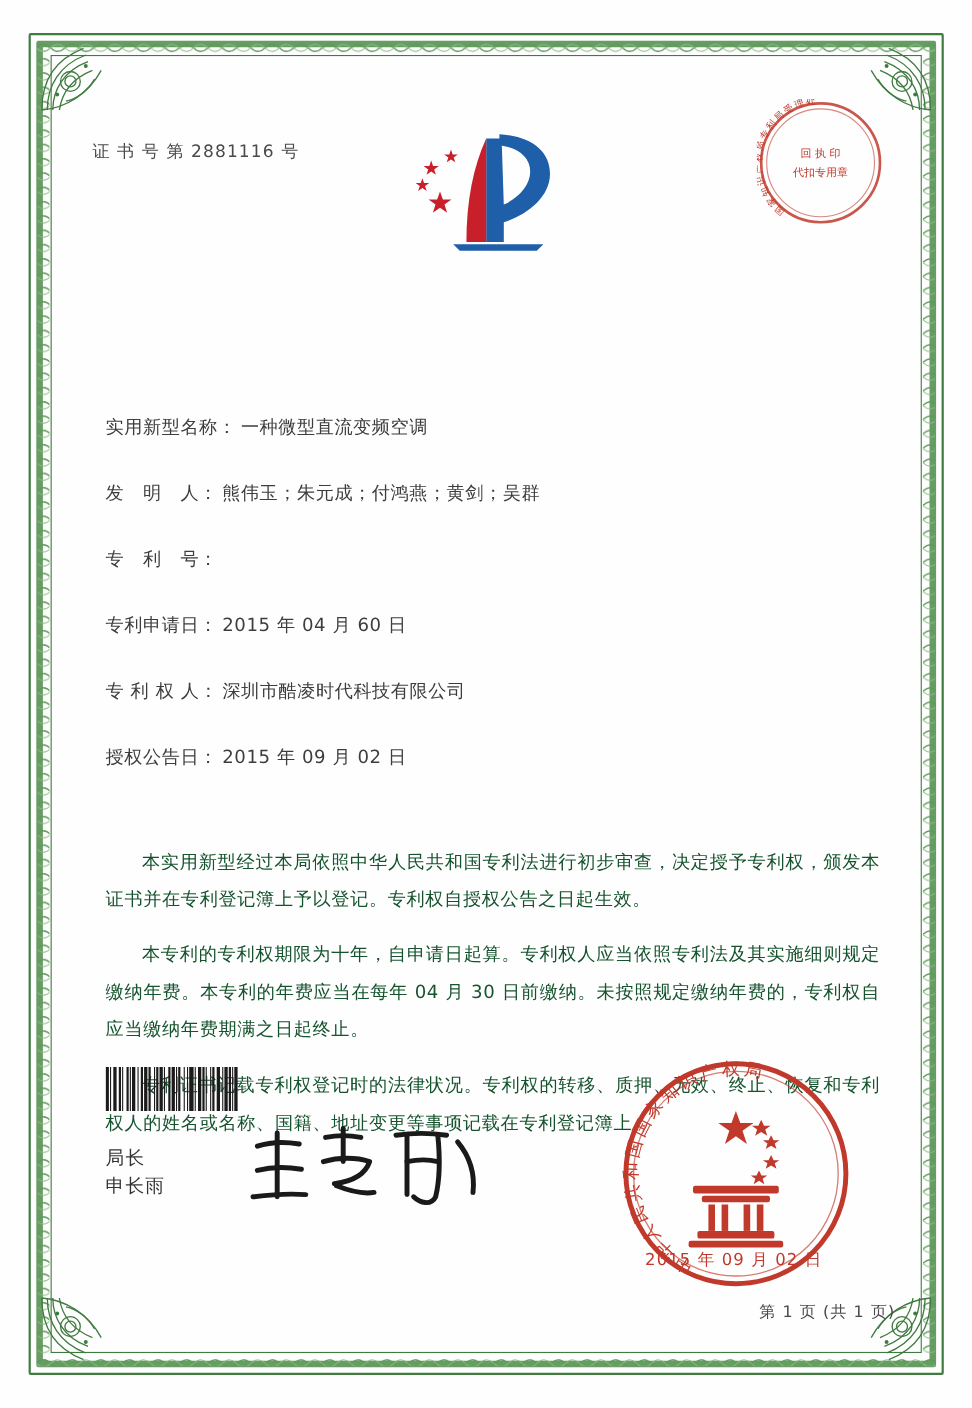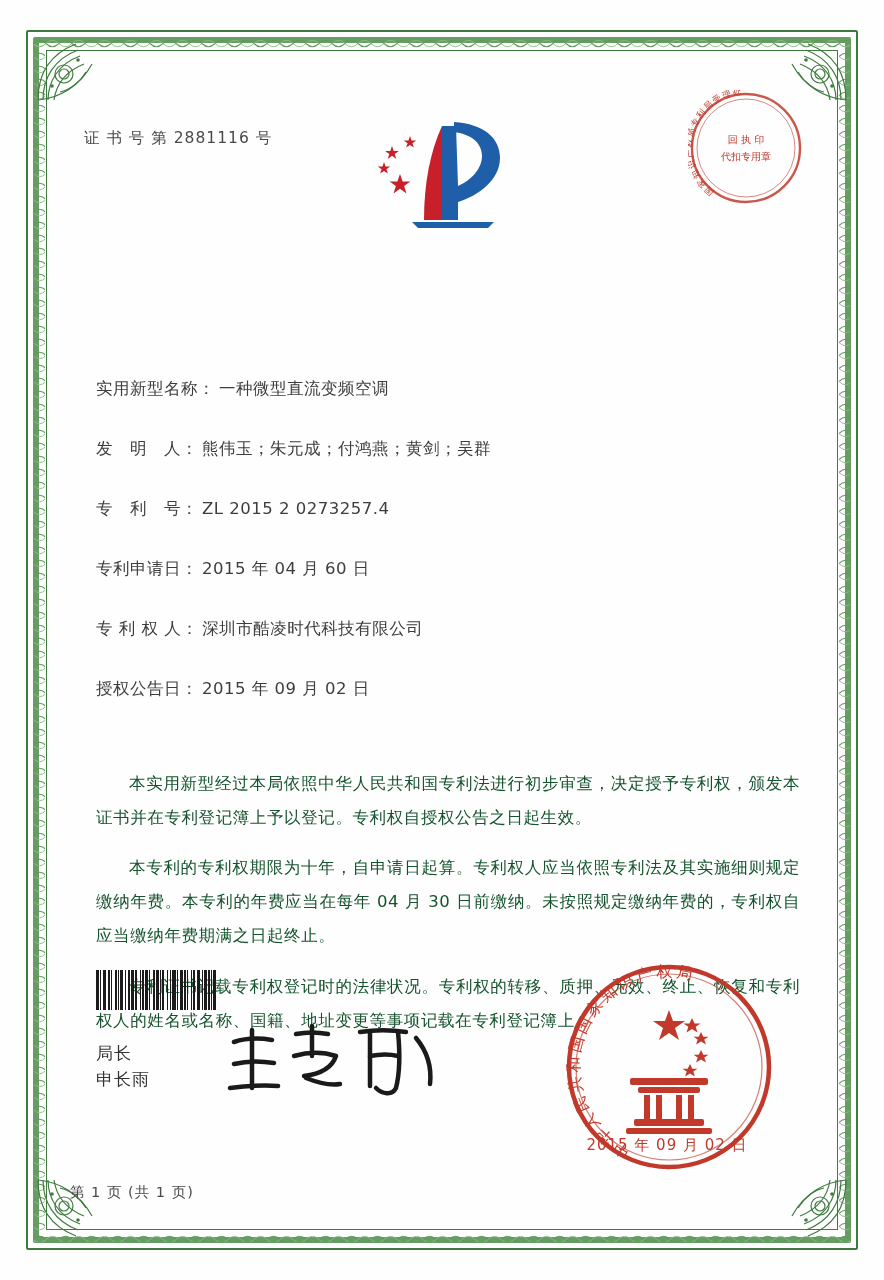--- a/index.html
+++ b/index.html
@@ -195,21 +195,21 @@
     text-align: center;
     font-size: 15px;
     color: #c0392b;
     letter-spacing: 1px;
   }
 
   .page-footer {
     position: absolute;
     bottom: 6px;
     left: 0; right: 0;
-    text-align: left;
+    text-align: right;
     font-size: 14.5px;
     color: #4a4a4a;
     letter-spacing: 1px;
   }
 </style>
 </head>
 <body>
 
 <div class="page">
 
@@ -345,21 +345,20 @@
       <div class="field-row">
         <span class="field-label">实用新型名称：</span>
         <span class="field-value">一种微型直流变频空调</span>
       </div>
       <div class="field-row">
         <span class="field-label">发　明　人：</span>
         <span class="field-value">熊伟玉；朱元成；付鸿燕；黄剑；吴群</span>
       </div>
       <div class="field-row">
         <span class="field-label">专　利　号：</span>
-        <span class="field-value">ZL 2015 2 0273257.4</span>
       </div>
       <div class="field-row">
         <span class="field-label">专利申请日：</span>
         <span class="field-value">2015 年 04 月 60 日</span>
       </div>
       <div class="field-row">
         <span class="field-label">专 利 权 人：</span>
         <span class="field-value">深圳市酷凌时代科技有限公司</span>
       </div>
       <div class="field-row">

